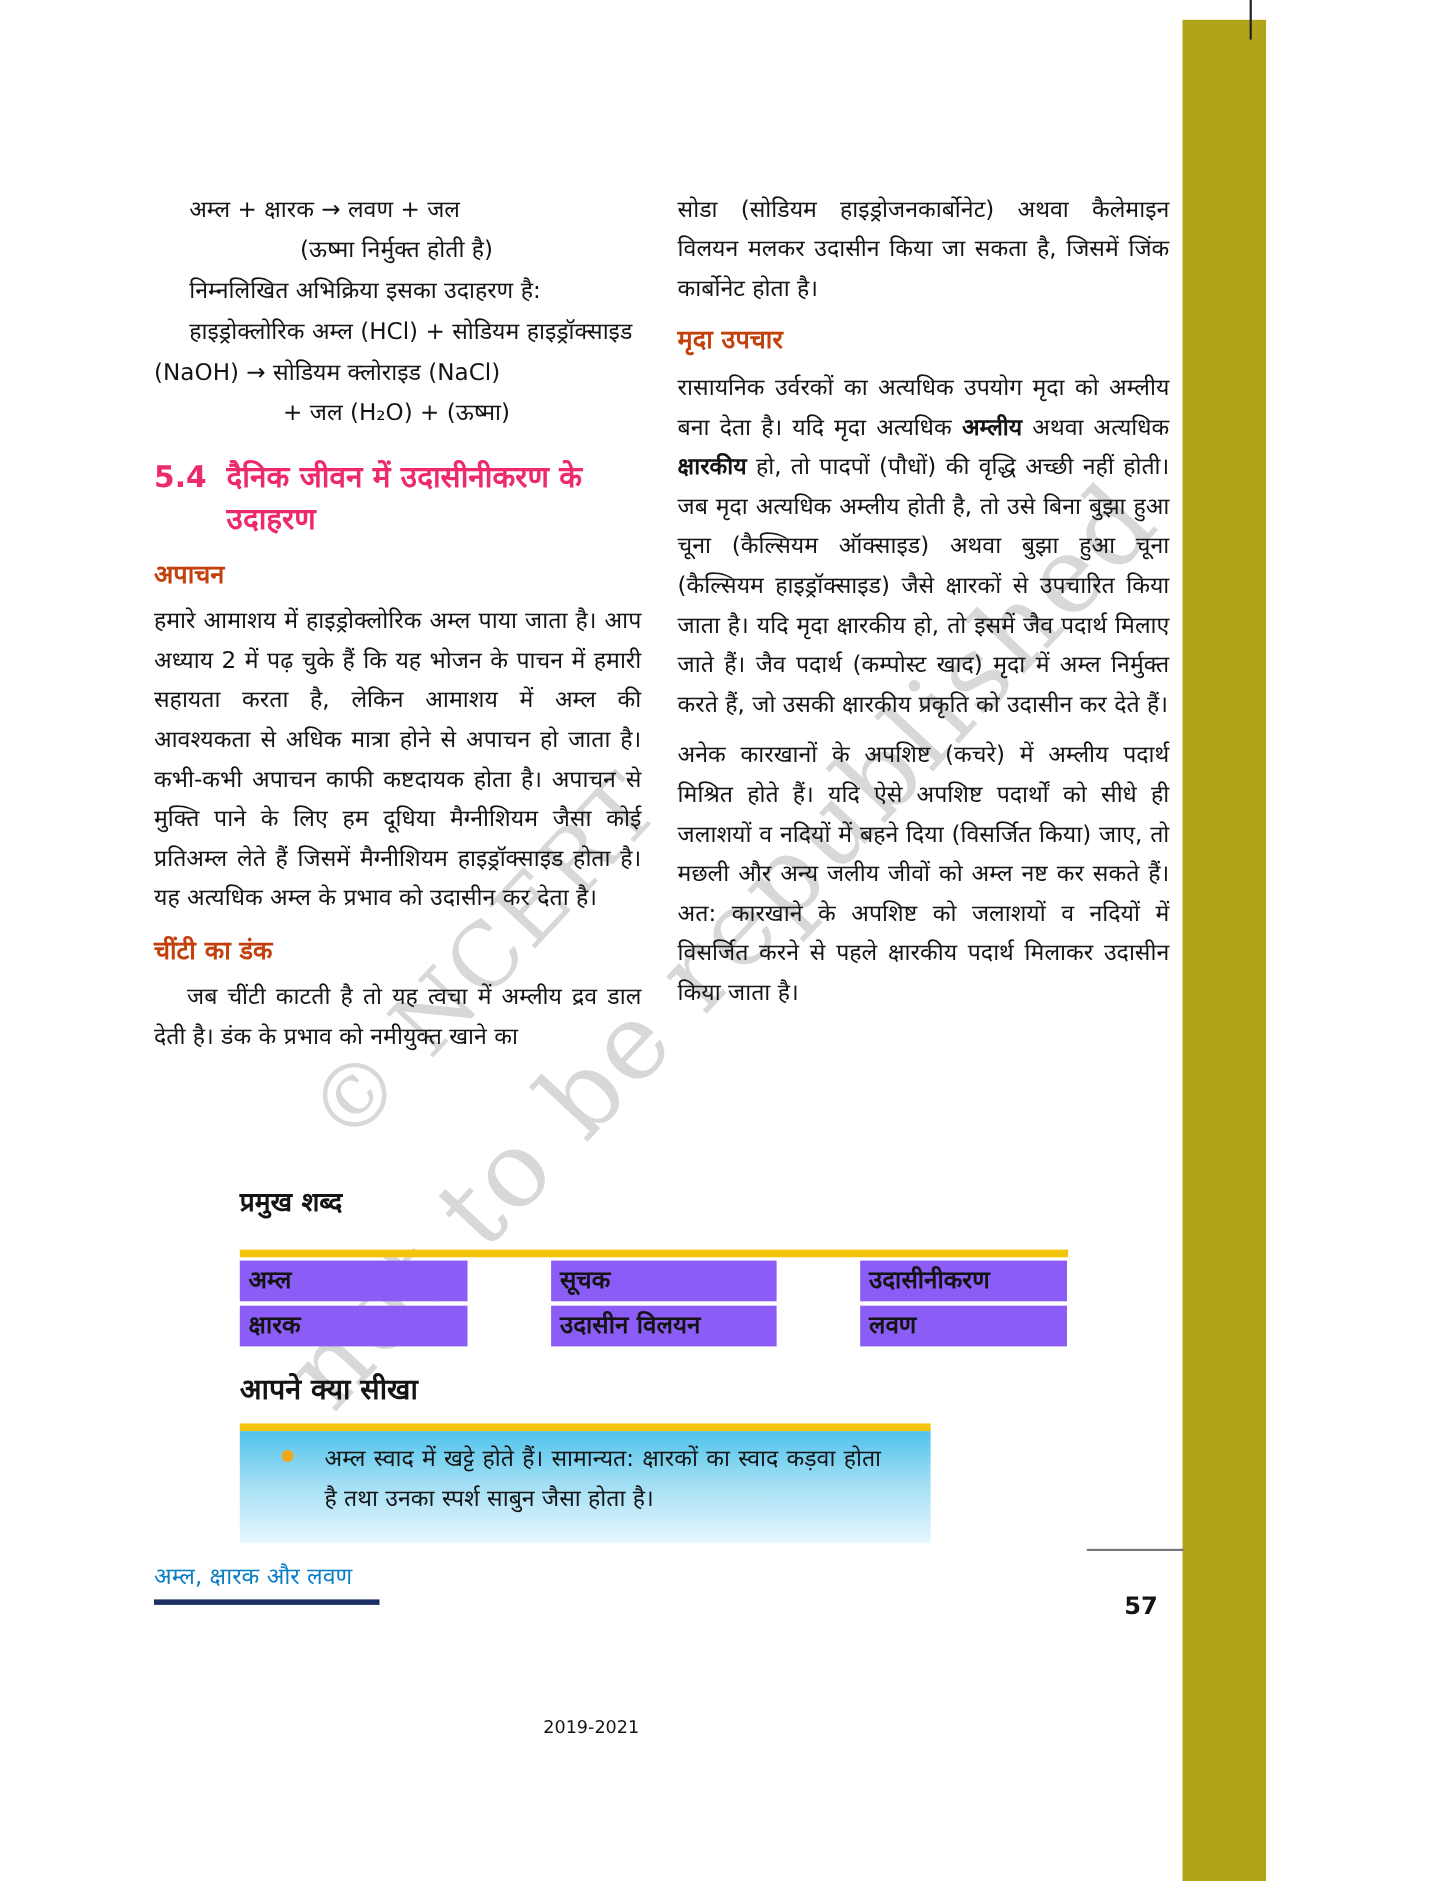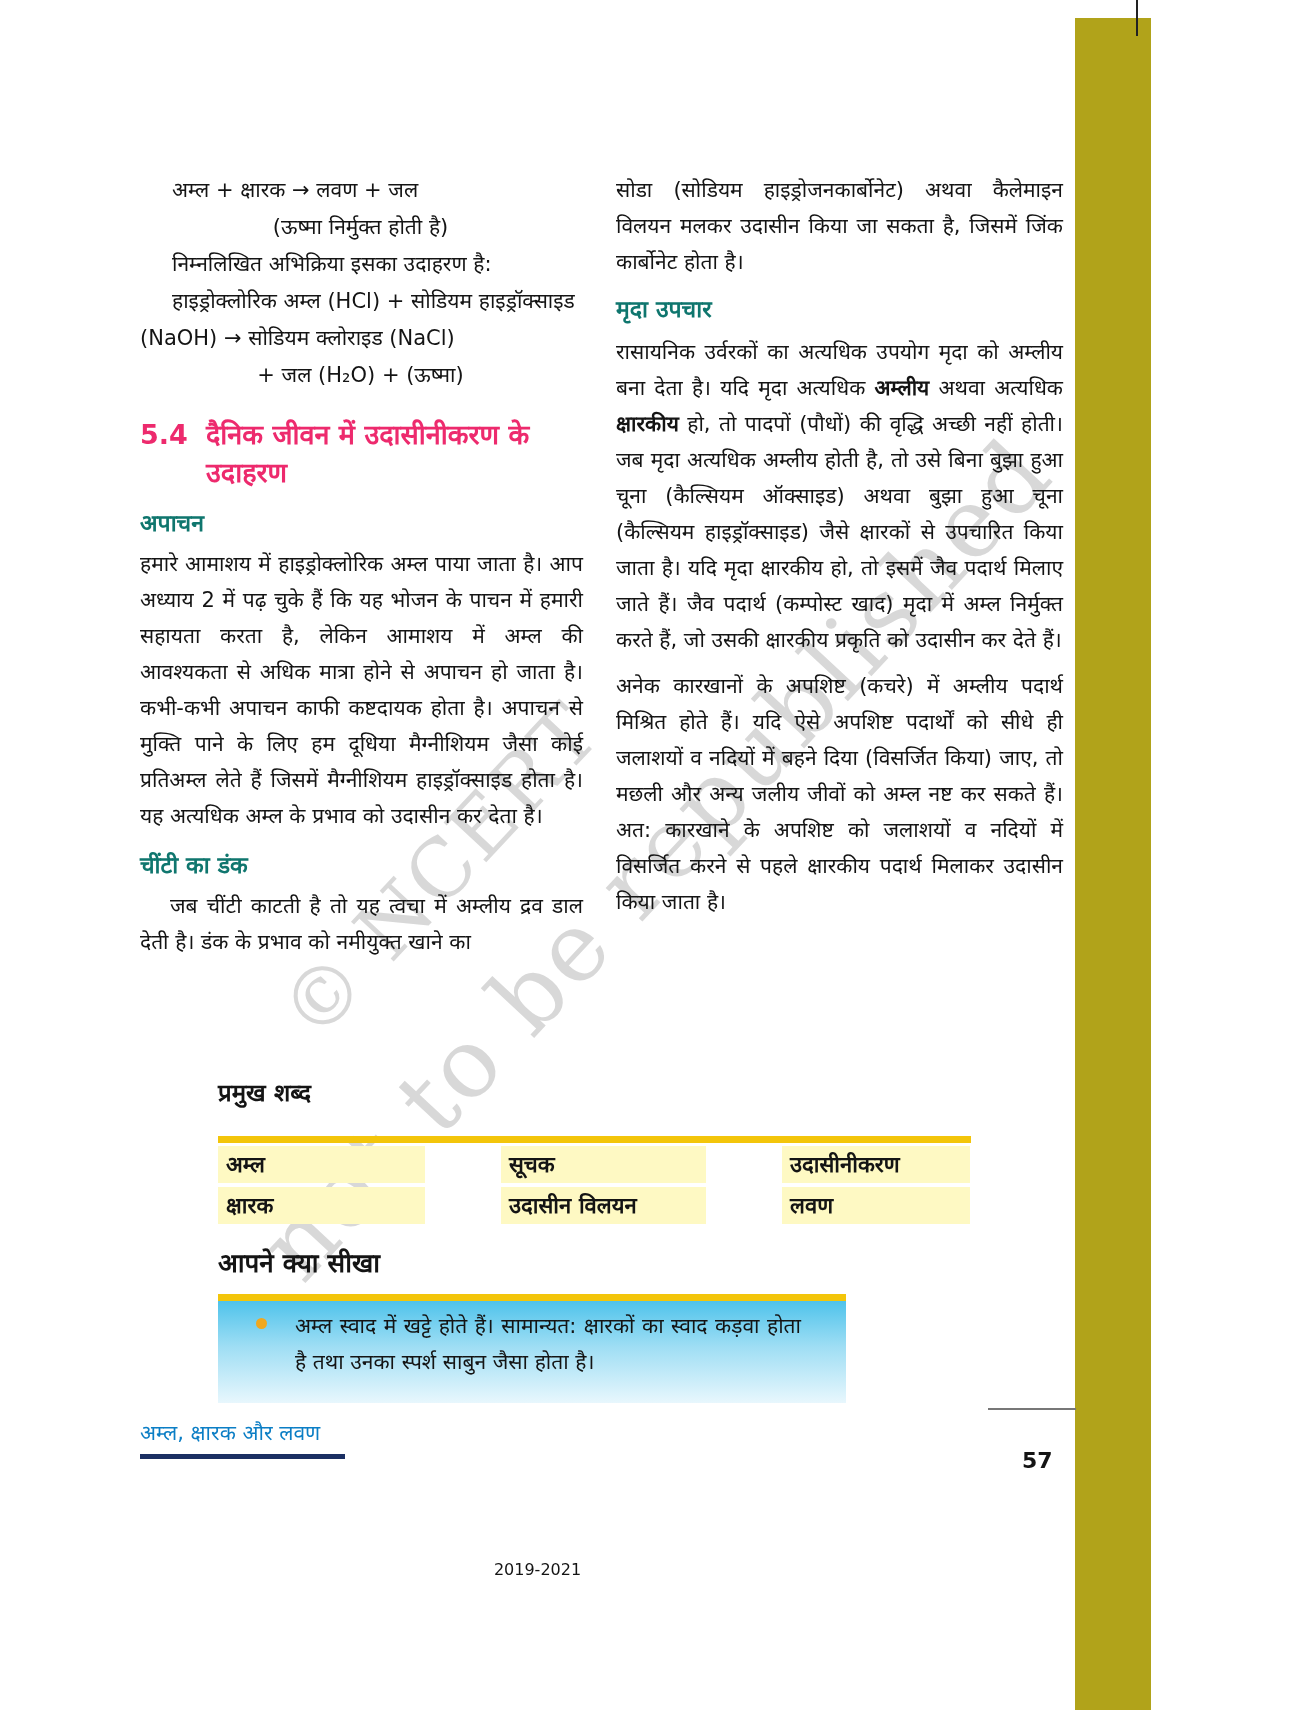--- a/index.html
+++ b/index.html
@@ -22,29 +22,29 @@
   .body-line { font-size:21px; line-height:37px; }
   .indent1 { padding-left:32px; }
   .eq-right { text-align:center; padding-right:2px; }
 
   .para { font-size:21px; line-height:36px; text-align:justify; margin:0; }
   .indent-first { text-indent:30px; }
   .mt6 { margin-top:6px; } .mt10 { margin-top:10px; }
 
   .section-heading { display:flex; margin:22px 0 0 0; color:#ed2a6d; font-size:27px; line-height:38px; font-weight:bold; }
   .sec-num { width:66px; flex:0 0 66px; }
-  .sub-heading { margin:16px 0 8px 0; color:#0f766e; font-size:23px; font-weight:bold; line-height:30px; }
+  .sub-heading { margin:16px 0 8px 0; color:#c2410c; font-size:23px; font-weight:bold; line-height:30px; }
   .bold { font-weight:bold; }
 
   
   .keywords { position:absolute; left:218px; top:1075px; width:753px; z-index:1; }
   .kw-title { font-size:24px; font-weight:bold; margin-bottom:28px; }
   .yellow-bar { width:100%; height:7px; background:#f3c50a; }
   .kw-grid { display:grid; grid-template-columns:207px 205px 188px; column-gap:76px; row-gap:4px; margin-top:3px; }
-  .kw-cell { background:#fef9c3; font-weight:bold; font-size:22px; height:37px; line-height:37px; padding-left:8px; }
+  .kw-cell { background:#8b5cf6; font-weight:bold; font-size:22px; height:37px; line-height:37px; padding-left:8px; }
 
   
   .summary { position:absolute; left:218px; top:1244px; width:628px; z-index:1; }
   .sum-title { font-size:26px; font-weight:bold; margin-bottom:14px; }
   .blue-box { position:relative; width:100%; min-height:102px; margin-top:0;
               background:linear-gradient(180deg,#4fc3eb 0%, #9fdef4 45%, #e8f7fd 100%); }
   .bullet-dot { position:absolute; left:38px; top:17px; width:11px; height:11px; border-radius:50%; background:#f0a81e; }
   .bullet-text { margin:0; padding:7px 45px 10px 77px; font-size:21px; line-height:36px; text-align:justify; }
 
   

